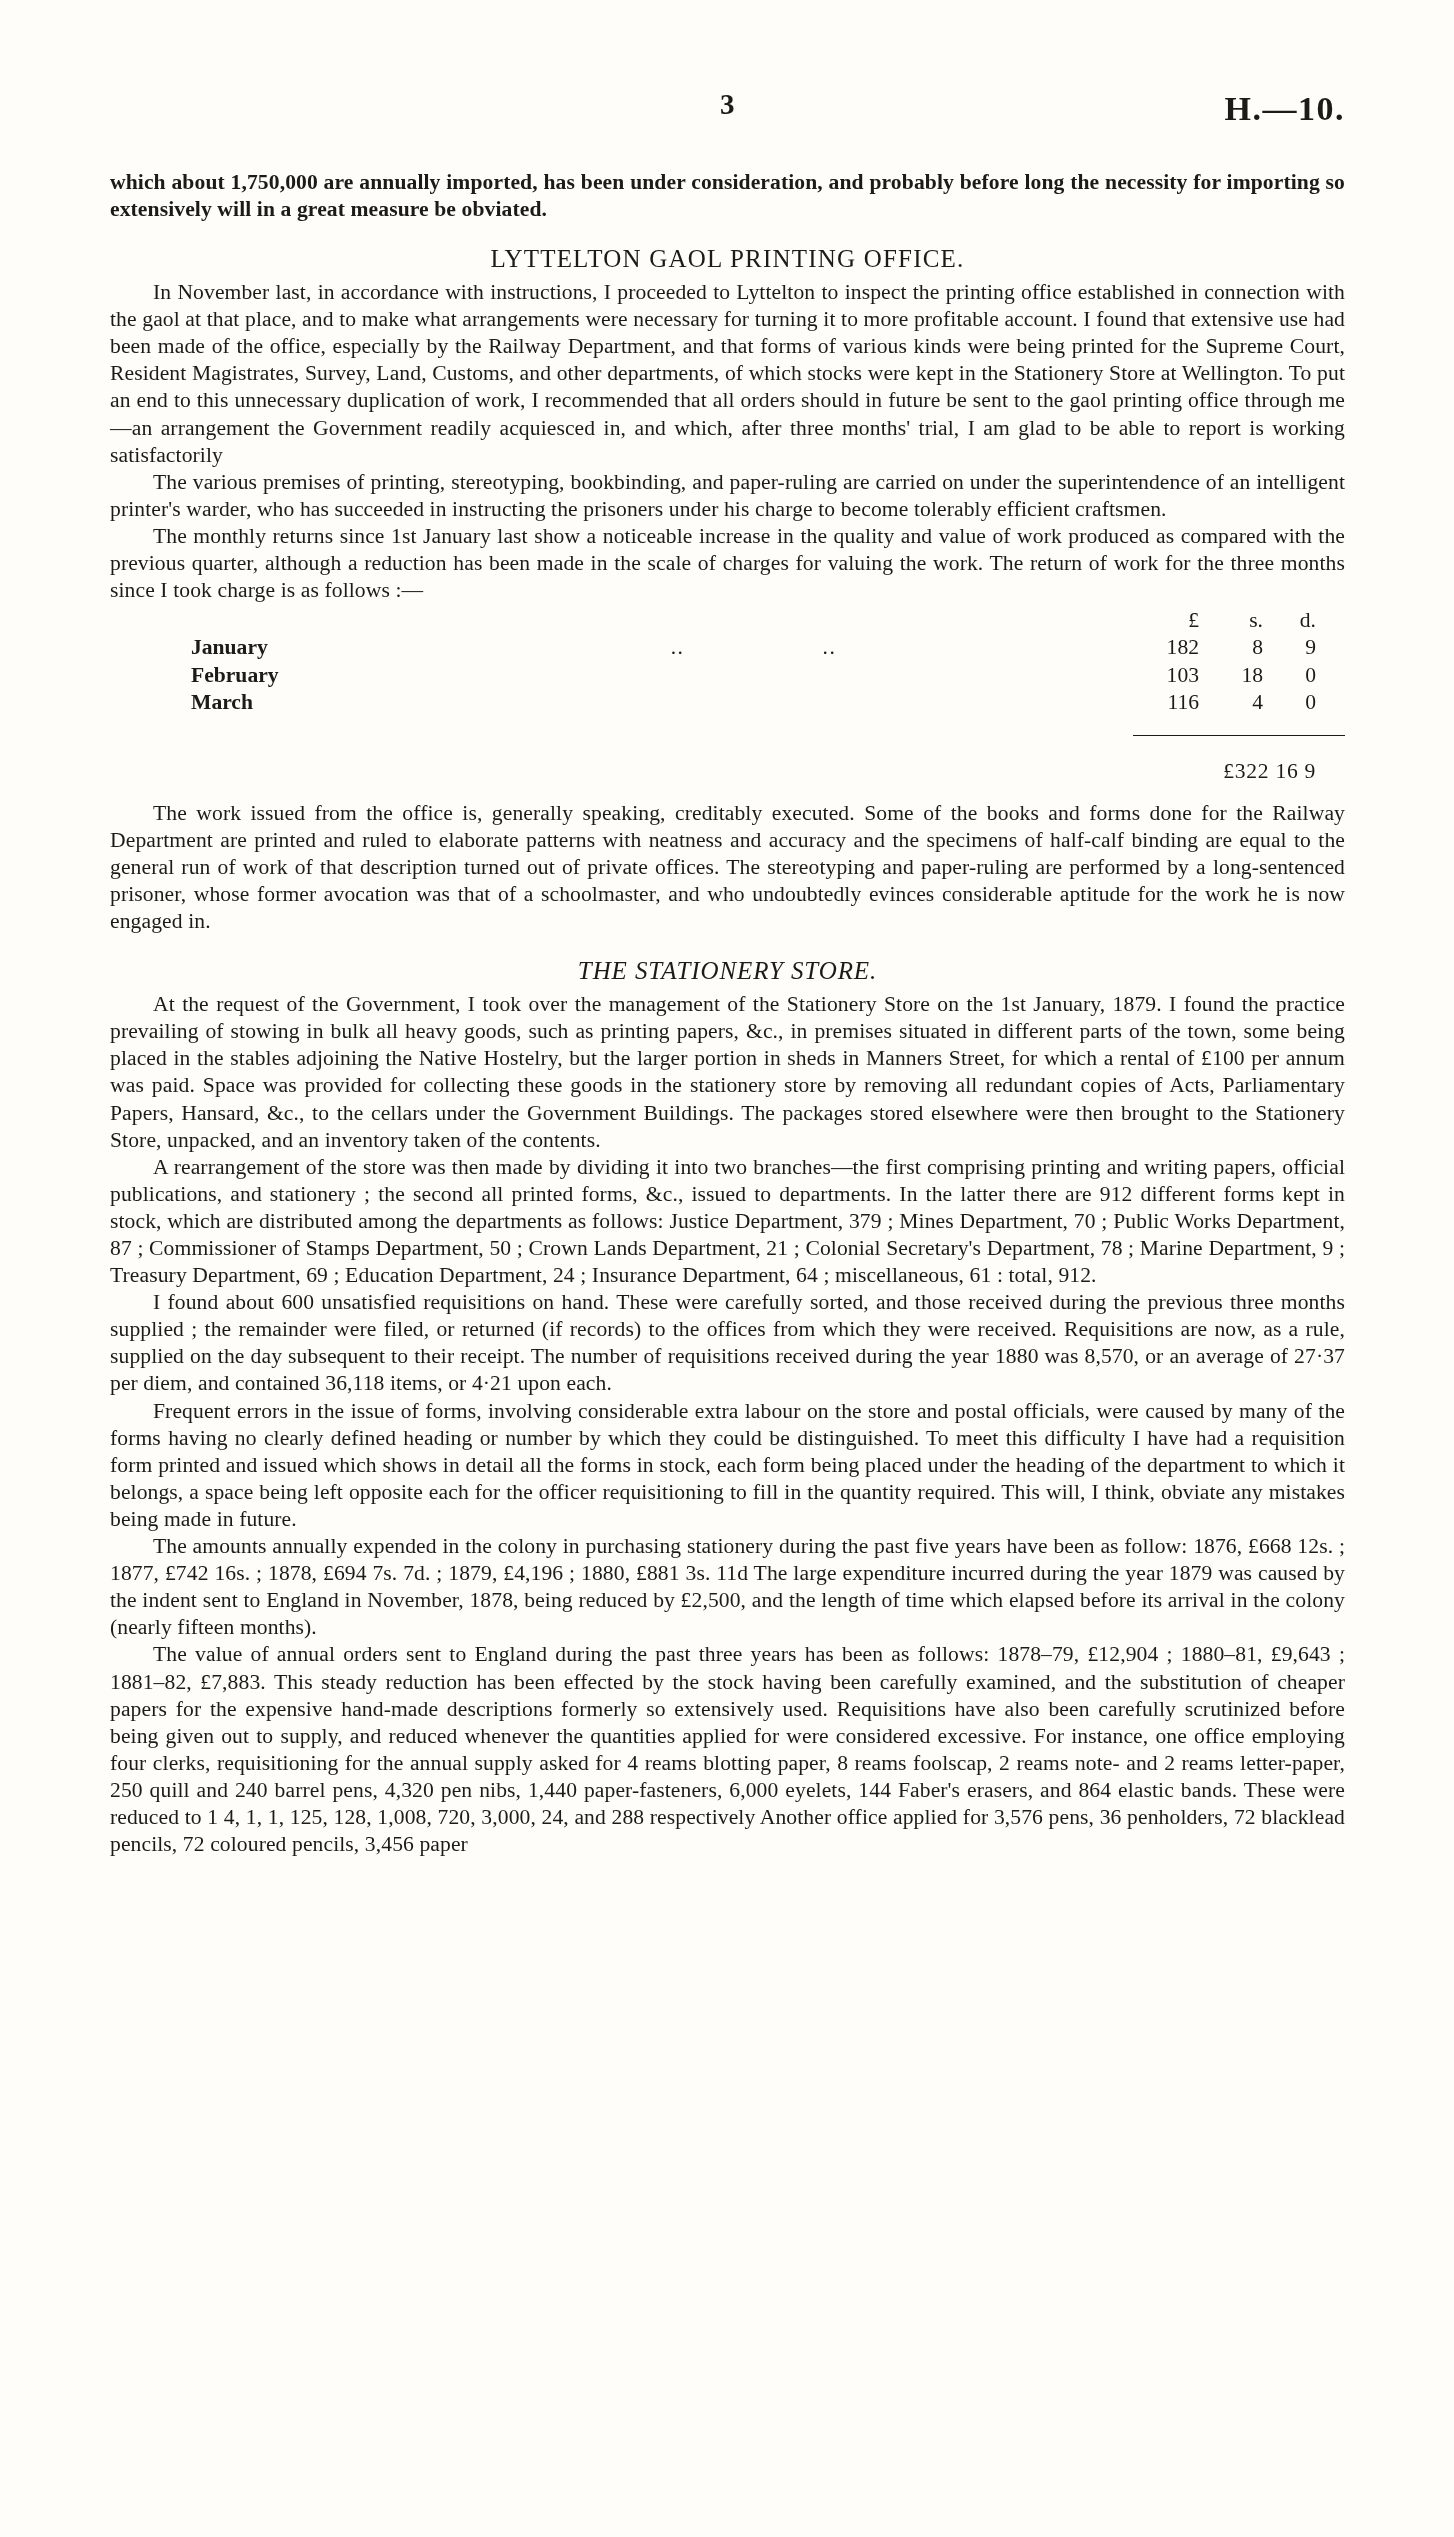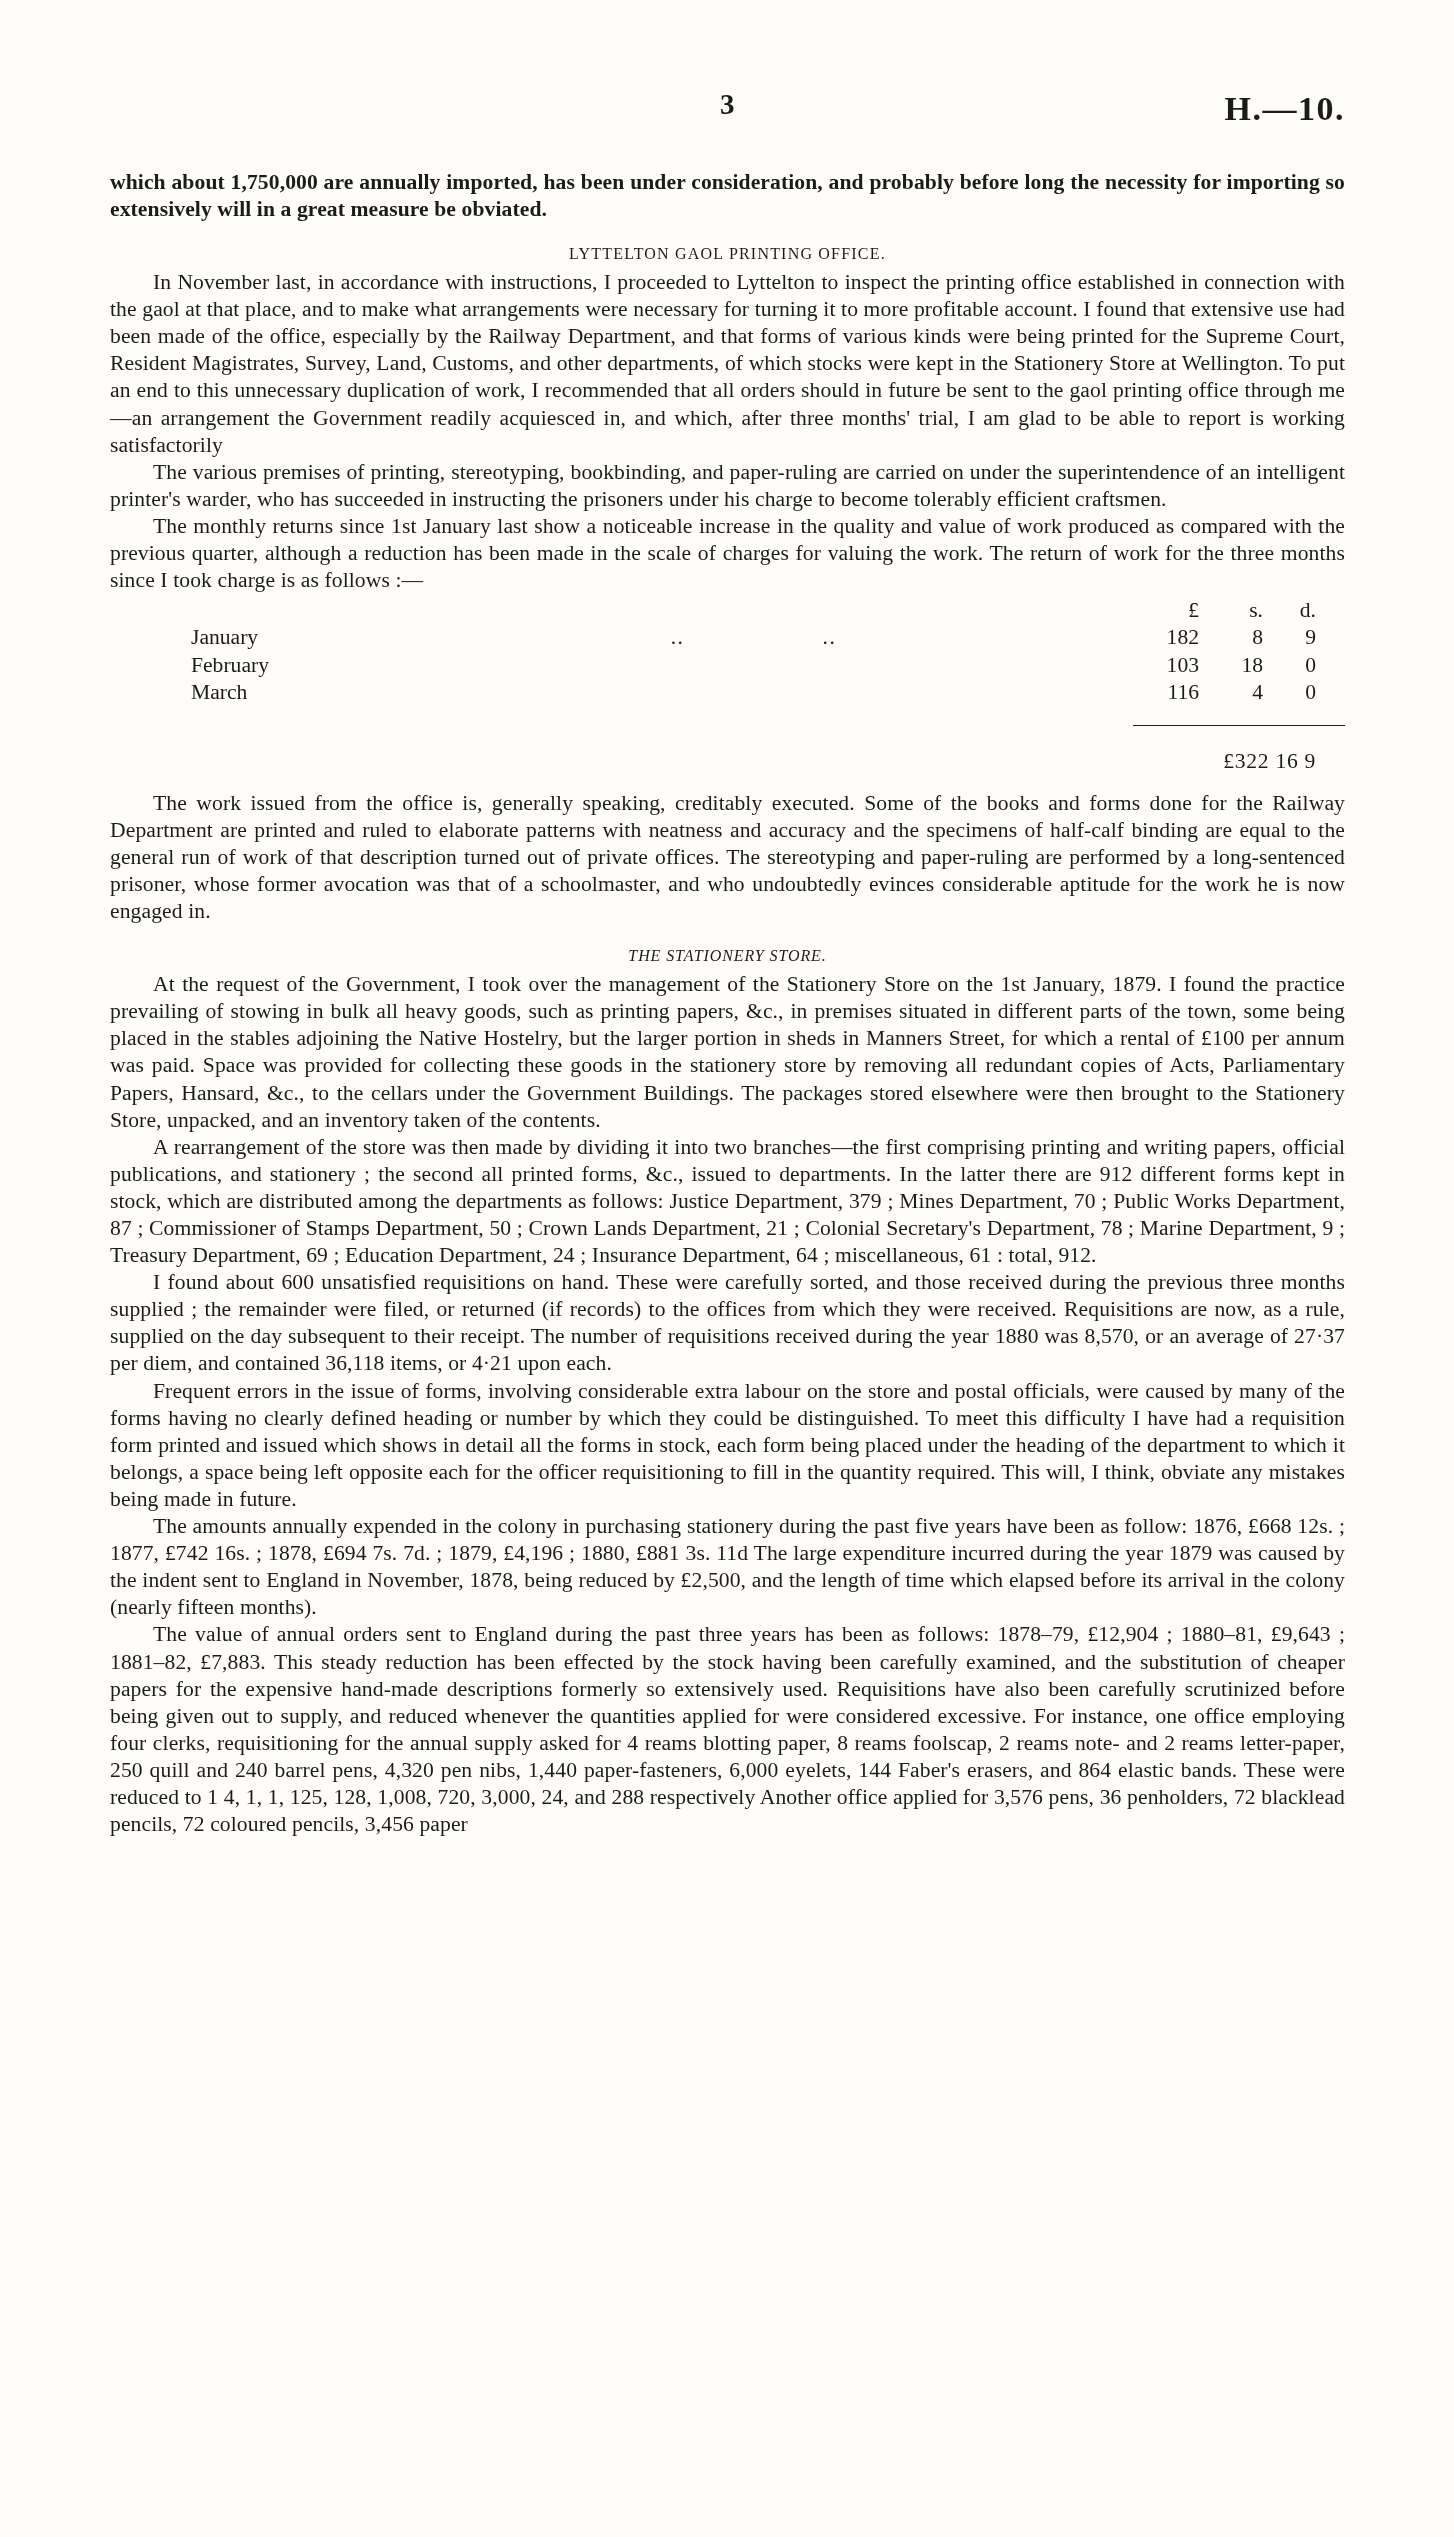--- a/index.html
+++ b/index.html
@@ -53,21 +53,21 @@
   }
   p.noindent {
     text-indent: 0;
     font-weight: bold;
   }
   p.indent {
     text-indent: 43px;
   }
   h2.section {
     margin: 22px 0 5.9px 0;
-    font-size: 16px;
+    font-size: 25px;
     font-weight: normal;
     text-align: center;
     letter-spacing: 1.2px;
   }
   h2.section.small-caps {
     letter-spacing: 0.9px;
     font-style: italic;
   }
   .table-block {
     margin: 2.9px 0 4.4px 0;
@@ -92,20 +92,21 @@
   .col-shill { width: 40px; }
   .col-pence { width: 29px; }
   .table-row {
     display: flex;
     align-items: baseline;
   }
   .month-name {
     width: 264px;
     padding-left: 81px;
     box-sizing: border-box;
+    font-weight: bold;
   }
   .dots {
     flex: 1;
     text-align: center;
     letter-spacing: 1.5px;
   }
   .total-row {
     display: flex;
     justify-content: flex-end;
     margin-top: 19px;

